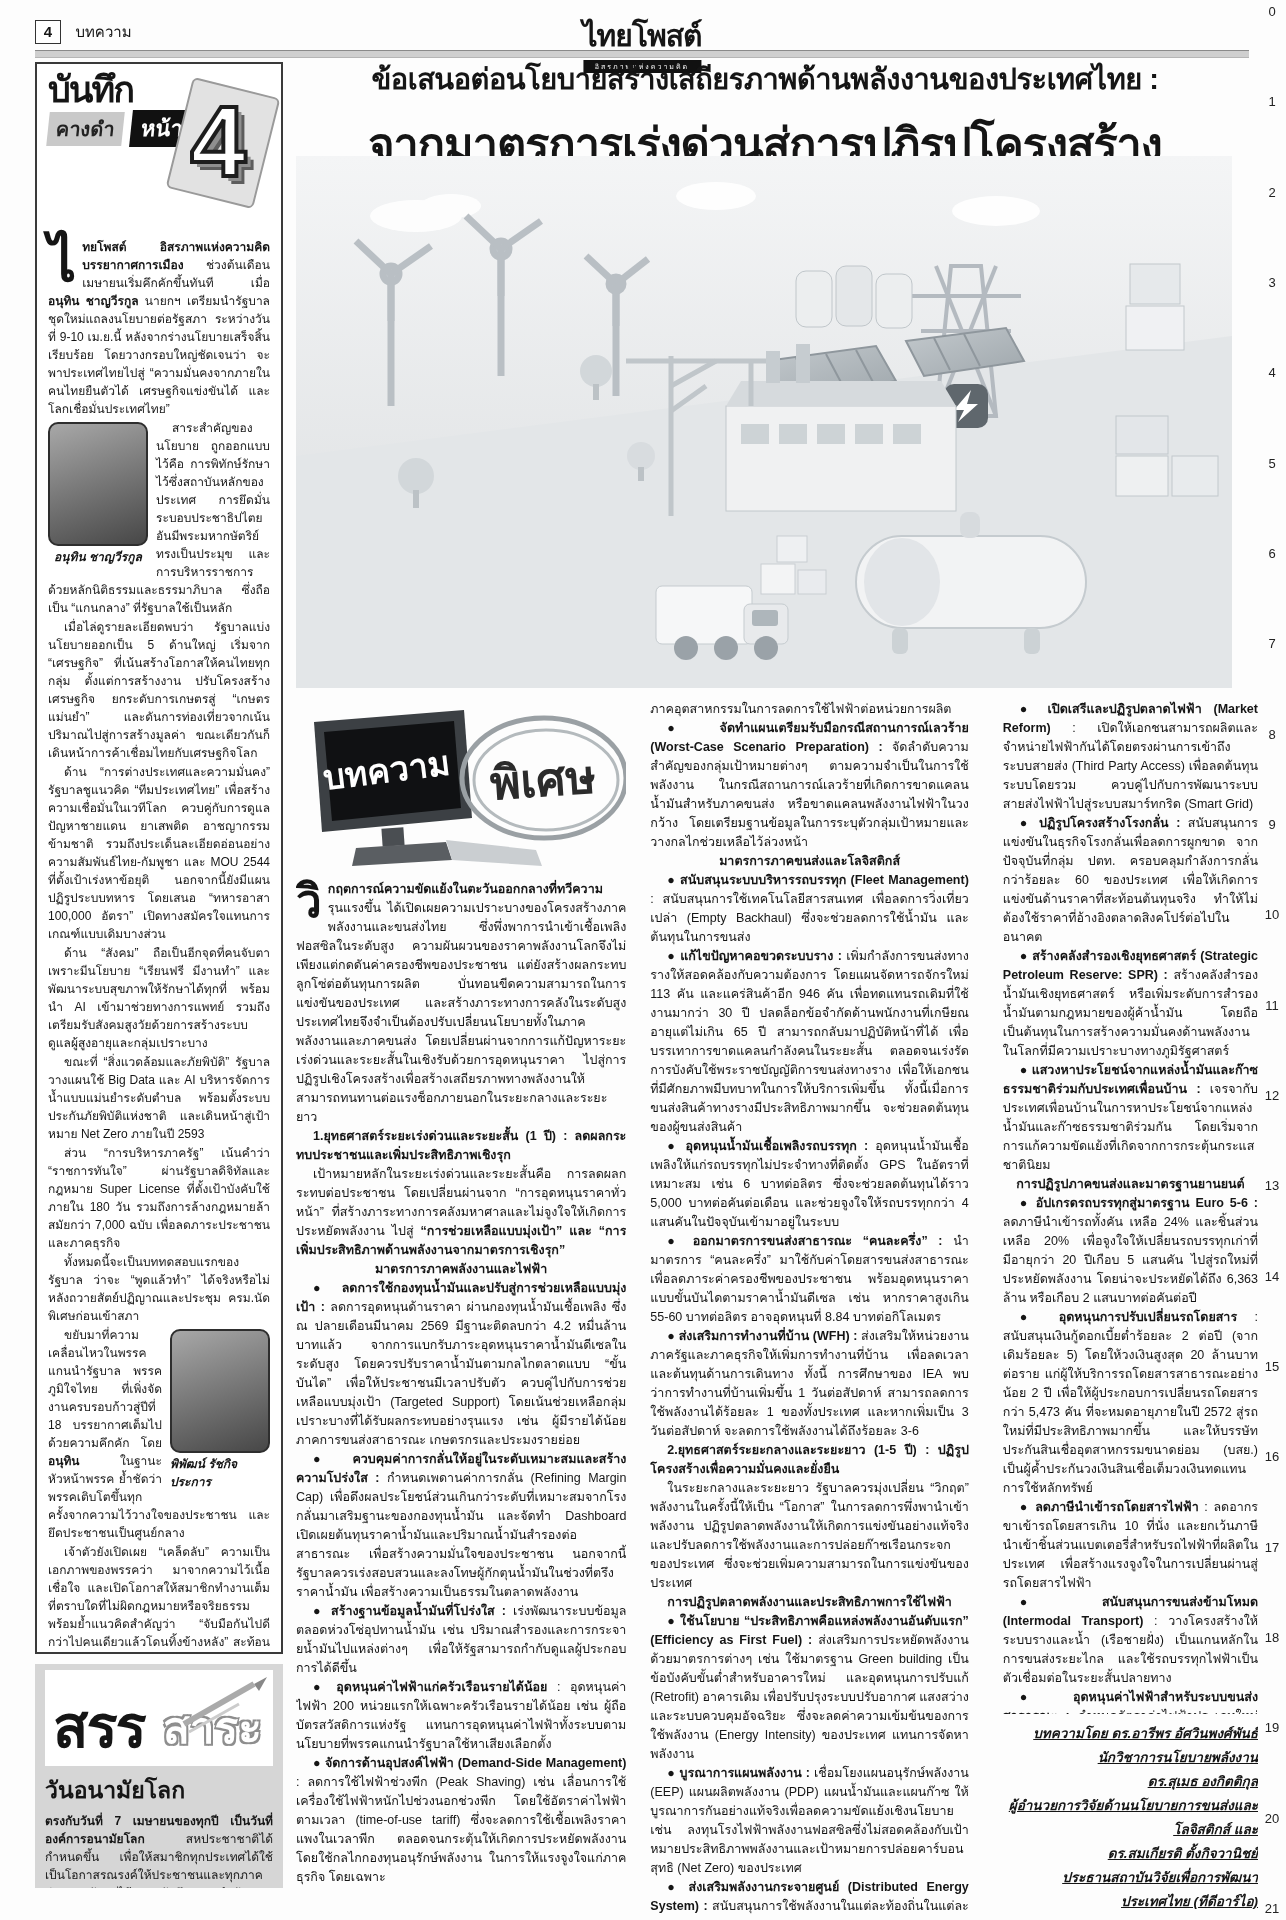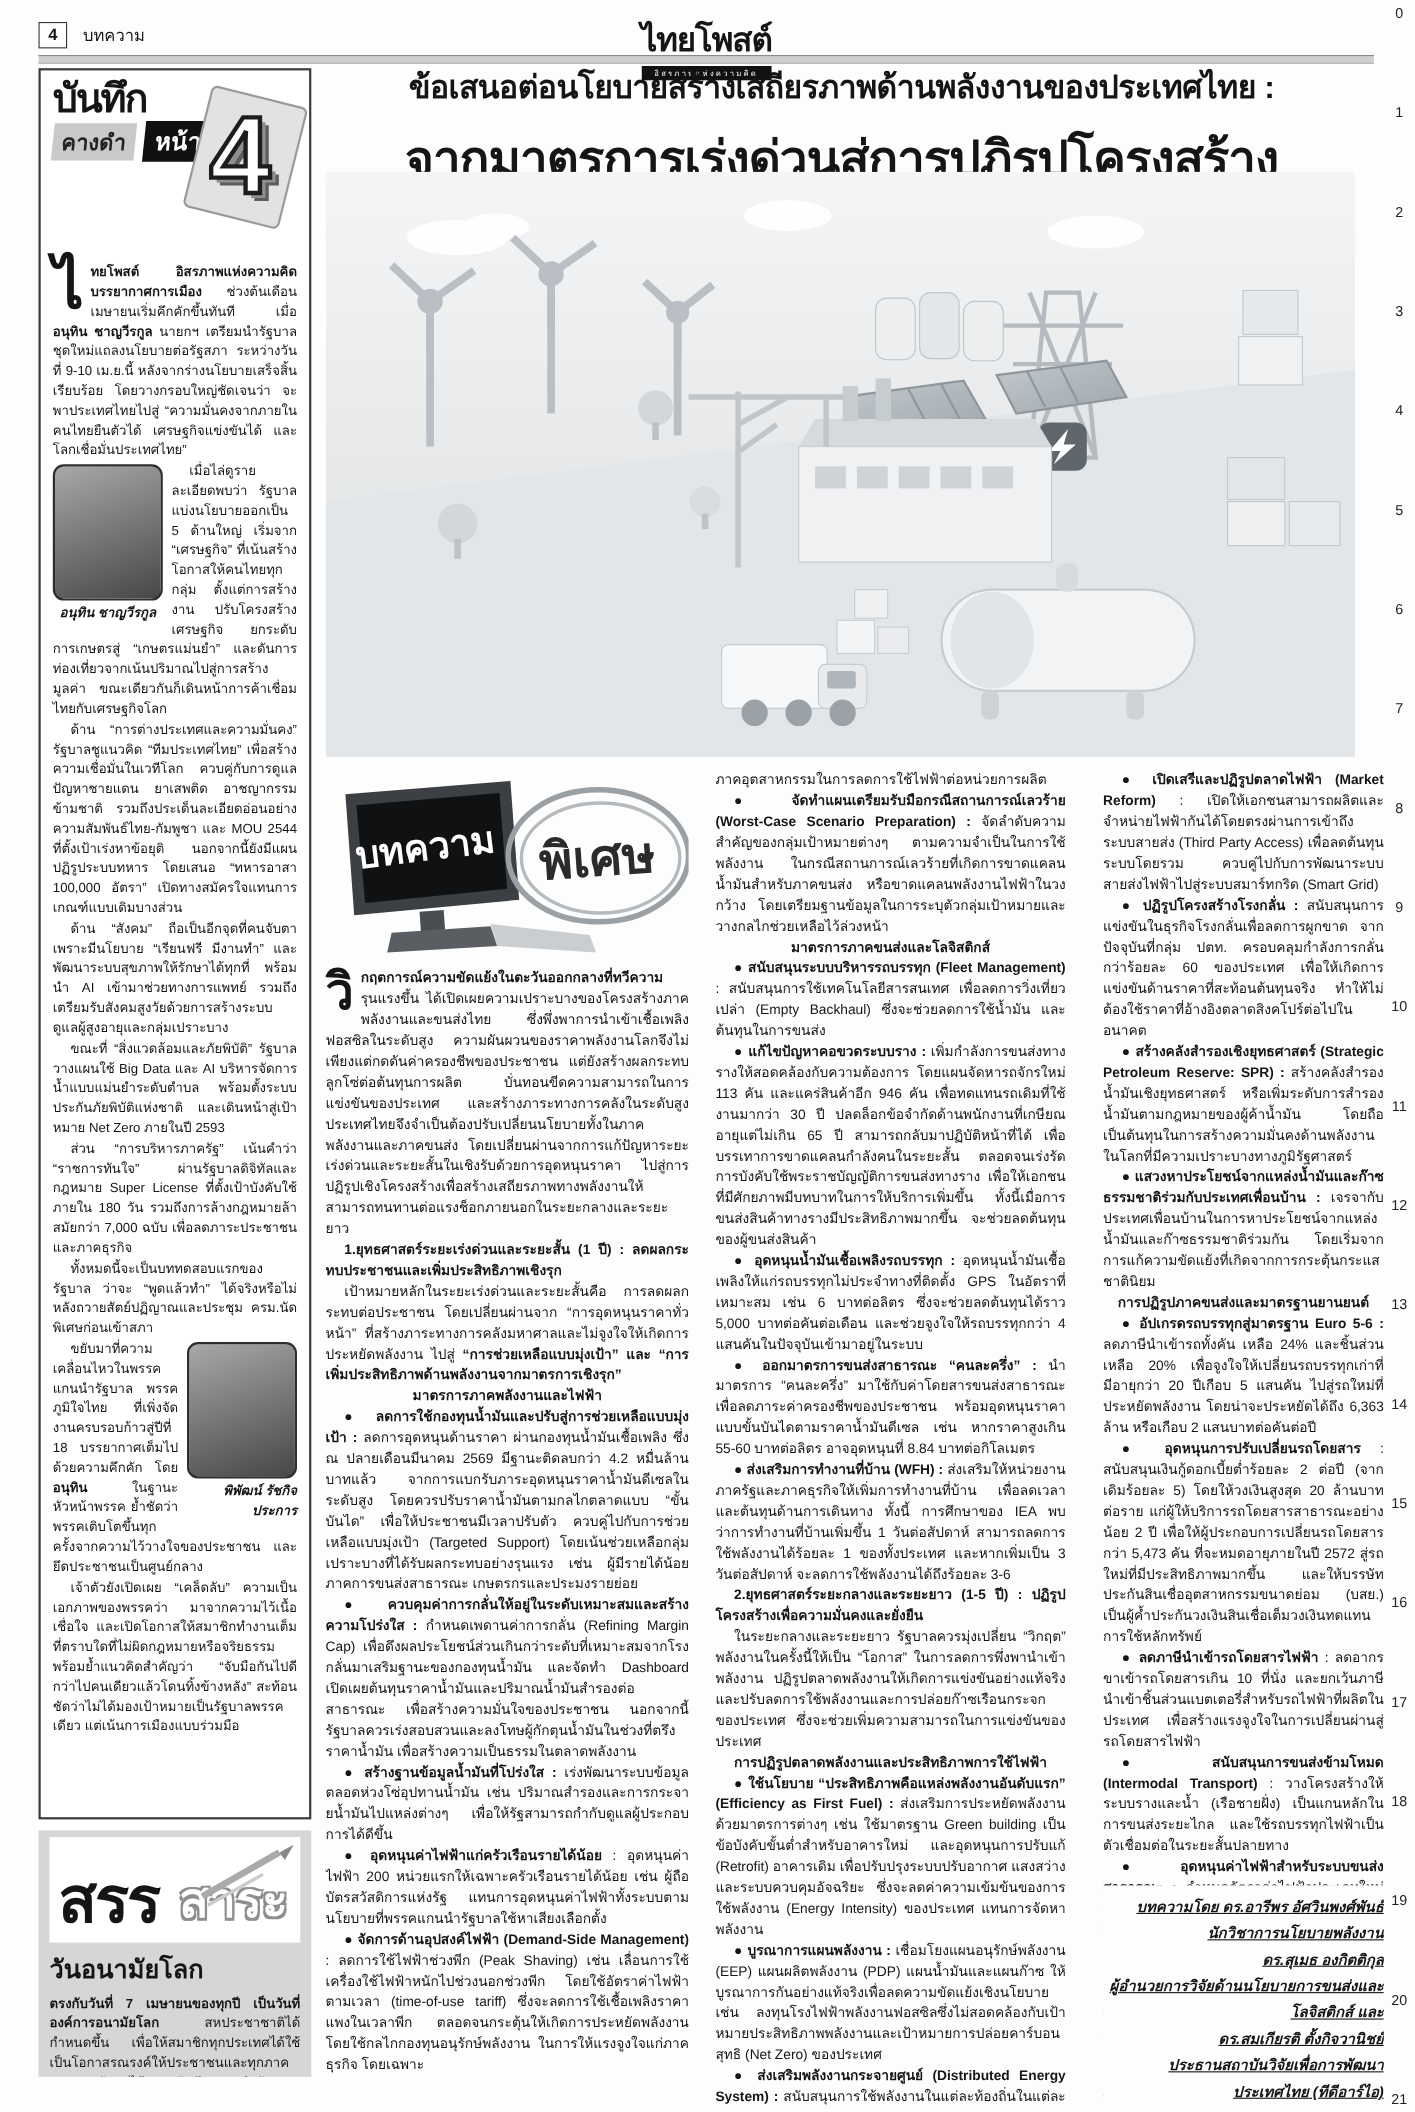--- a/index.html
+++ b/index.html
@@ -38,21 +38,21 @@
   .mh-4{position:absolute;right:22px;top:8px;font-size:100px;font-weight:900;color:#fff;
         -webkit-text-stroke:4px #1d1d1d;text-shadow:5px 5px 0 #8f8f8f,8px 8px 0 #5d5d5d}
   #sb-text{font-size:12px;line-height:18px;text-align:justify}
   #sb-text p{margin:0 0 1px 0}
   #sb-text p.sp{text-indent:16px}
   .dropcap{float:left;font-size:56px;line-height:44px;font-weight:bold;margin:2px 6px 0 0;
            font-family:"Liberation Serif","DejaVu Serif",serif}
   .photo{background:linear-gradient(160deg,#a8a8a8 0%,#7c7c7c 45%,#474747 100%);
          border:2px solid #2e2e2e;border-radius:10px}
   .photo-wrap-l{float:left;width:100px;margin:3px 8px 2px 0;text-align:center}
-  .photo-wrap-r{float:right;width:100px;margin:3px 0 2px 8px;text-align:right}
+  .photo-wrap-r{float:right;width:100px;margin:3px 0 2px 8px;text-align:left}
   .photo-wrap-l .photo,.photo-wrap-r .photo{width:96px;height:120px}
   .photo-cap{font-size:12px;font-weight:bold;font-style:italic;margin-top:2px}
   
   #sansara{position:absolute;left:35px;top:1664px;width:248px;height:224px;background:#d6d6d6;
            box-sizing:border-box;padding:6px 10px;overflow:hidden}
   #sansara-logo{position:relative;background:#fff;height:96px;margin:0 0 6px 0;overflow:hidden}
   .ss-w1{position:absolute;left:8px;top:10px;font-size:58px;font-weight:900;letter-spacing:-2px}
   .ss-w2{position:absolute;left:118px;top:22px;font-size:44px;font-weight:700;color:#fff;
          text-shadow:-2px -2px 0 #8e8e8e,2px -2px 0 #8e8e8e,-2px 2px 0 #8e8e8e,2px 2px 0 #8e8e8e}
   .ss-pencil{position:absolute;right:4px;top:4px}
@@ -130,20 +130,21 @@
       <div class="mh-4">4</div>
     </div>
   </div>
   <div id="sb-text">
     <p><span class="dropcap">ไ</span><b>ทยโพสต์ อิสรภาพแห่งความคิด บรรยากาศการเมือง</b><span> ช่วงต้นเดือนเมษายนเริ่มคึกคักขึ้นทันที เมื่อ </span><b>อนุทิน ชาญวีรกูล</b><span> นายกฯ เตรียมนำรัฐบาลชุดใหม่แถลงนโยบายต่อรัฐสภา ระหว่างวันที่ 9-10 เม.ย.นี้ หลังจากร่างนโยบายเสร็จสิ้นเรียบร้อย โดยวางกรอบใหญ่ชัดเจนว่า จะพาประเทศไทยไปสู่ “ความมั่นคงจากภายใน คนไทยยืนตัวได้ เศรษฐกิจแข่งขันได้ และโลกเชื่อมั่นประเทศไทย”</span></p>
     <div class="photo-wrap-l">
       <div class="photo"></div>
       <div class="photo-cap">อนุทิน ชาญวีรกูล</div>
     </div>
     <div>
+        <p class="it sp">สาระสำคัญของนโยบาย ถูกออกแบบไว้คือ การพิทักษ์รักษาไว้ซึ่งสถาบันหลักของประเทศ การยึดมั่นระบอบประชาธิปไตยอันมีพระมหากษัตริย์ทรงเป็นประมุข และการบริหารราชการด้วยหลักนิติธรรมและธรรมาภิบาล ซึ่งถือเป็น “แกนกลาง” ที่รัฐบาลใช้เป็นหลัก</p>
         <p class="it sp">เมื่อไล่ดูรายละเอียดพบว่า รัฐบาลแบ่งนโยบายออกเป็น 5 ด้านใหญ่ เริ่มจาก “เศรษฐกิจ” ที่เน้นสร้างโอกาสให้คนไทยทุกกลุ่ม ตั้งแต่การสร้างงาน ปรับโครงสร้างเศรษฐกิจ ยกระดับการเกษตรสู่ “เกษตรแม่นยำ” และดันการท่องเที่ยวจากเน้นปริมาณไปสู่การสร้างมูลค่า ขณะเดียวกันก็เดินหน้าการค้าเชื่อมไทยกับเศรษฐกิจโลก</p>
         <p class="it sp">ด้าน “การต่างประเทศและความมั่นคง” รัฐบาลชูแนวคิด “ทีมประเทศไทย” เพื่อสร้างความเชื่อมั่นในเวทีโลก ควบคู่กับการดูแลปัญหาชายแดน ยาเสพติด อาชญากรรมข้ามชาติ รวมถึงประเด็นละเอียดอ่อนอย่างความสัมพันธ์ไทย-กัมพูชา และ MOU 2544 ที่ตั้งเป้าเร่งหาข้อยุติ นอกจากนี้ยังมีแผนปฏิรูประบบทหาร โดยเสนอ “ทหารอาสา 100,000 อัตรา” เปิดทางสมัครใจแทนการเกณฑ์แบบเดิมบางส่วน</p>
         <p class="it sp">ด้าน “สังคม” ถือเป็นอีกจุดที่คนจับตา เพราะมีนโยบาย “เรียนฟรี มีงานทำ” และพัฒนาระบบสุขภาพให้รักษาได้ทุกที่ พร้อมนำ AI เข้ามาช่วยทางการแพทย์ รวมถึงเตรียมรับสังคมสูงวัยด้วยการสร้างระบบดูแลผู้สูงอายุและกลุ่มเปราะบาง</p>
         <p class="it sp">ขณะที่ “สิ่งแวดล้อมและภัยพิบัติ” รัฐบาลวางแผนใช้ Big Data และ AI บริหารจัดการน้ำแบบแม่นยำระดับตำบล พร้อมตั้งระบบประกันภัยพิบัติแห่งชาติ และเดินหน้าสู่เป้าหมาย Net Zero ภายในปี 2593</p>
         <p class="it sp">ส่วน “การบริหารภาครัฐ” เน้นคำว่า “ราชการทันใจ” ผ่านรัฐบาลดิจิทัลและกฎหมาย Super License ที่ตั้งเป้าบังคับใช้ภายใน 180 วัน รวมถึงการล้างกฎหมายล้าสมัยกว่า 7,000 ฉบับ เพื่อลดภาระประชาชนและภาคธุรกิจ</p>
         <p class="it sp">ทั้งหมดนี้จะเป็นบททดสอบแรกของรัฐบาล ว่าจะ “พูดแล้วทำ” ได้จริงหรือไม่ หลังถวายสัตย์ปฏิญาณและประชุม ครม.นัดพิเศษก่อนเข้าสภา</p>
       </div>
     <div class="photo-wrap-r">
       <div class="photo"></div>
       <div class="photo-cap">พิพัฒน์ รัชกิจประการ</div>

